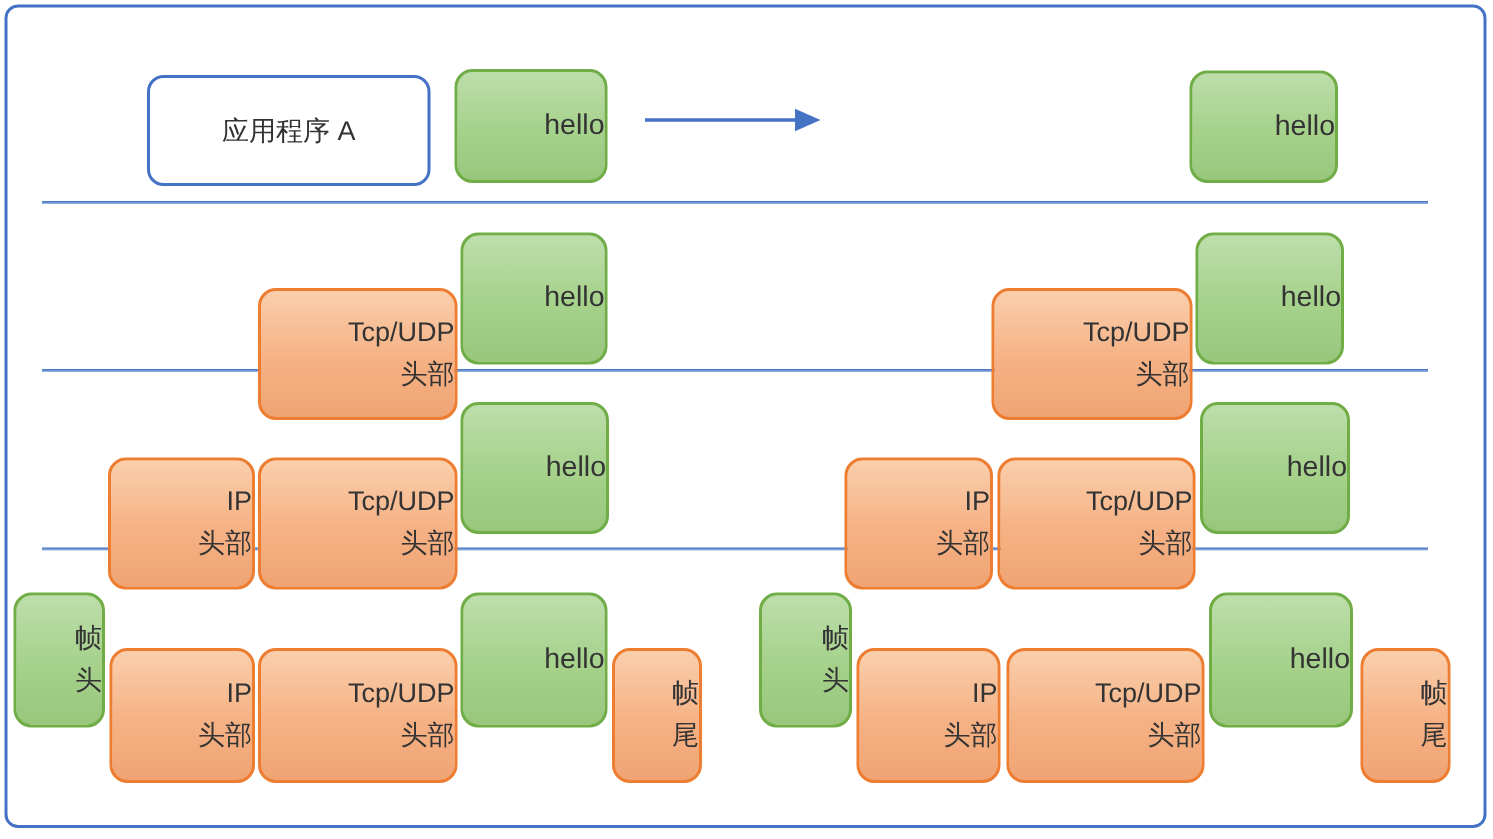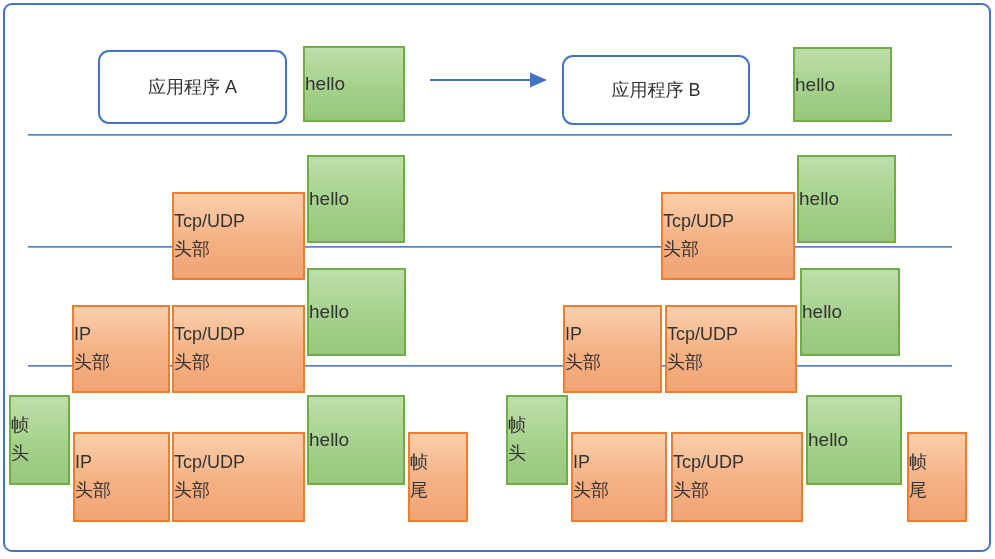--- a/index.html
+++ b/index.html
@@ -24,26 +24,27 @@
   .sep {
     position:absolute;
     height:2px;
     background:linear-gradient(180deg,#3f6ebd,#9db9e4);
   }
   .box {
     position:absolute;
     box-sizing:border-box;
     display:flex;
     flex-direction:column;
-    align-items:flex-start;
+    align-items:flex-end;
     justify-content:center;
     text-align:center;
     color:#333333;
     font-size:18px;
     line-height:1.55;
+    border-radius:12px;
   }
   .green {
     background:linear-gradient(180deg,#BDDEAA 0%,#A5D18B 55%,#98C77C 100%);
     border:2px solid #70AD47;
   }
   .orange {
     background:linear-gradient(180deg,#FACFAC 0%,#F5B184 55%,#F0A474 100%);
     border:2px solid #ED7D31;
     margin-top:37px;
   }
@@ -80,23 +81,20 @@
 
   <div class="box green hello" style="left:303px; top:46px; width:102px; height:76px;">
     <span>hello</span>
   </div>
 
   <svg class="arrow-svg" style="left:428px; top:69px;" width="122" height="22" aria-hidden="true">
     <line x1="2" y1="11" x2="103" y2="11" stroke="#4472C4" stroke-width="2.2"></line>
     <polygon points="102,3.5 119,11 102,18.5" fill="#4472C4"></polygon>
   </svg>
 
-  <div class="app-node" style="left:562px; top:55px; width:188px; height:70px;">
-    <span>应用程序 B</span>
-  </div>
 
   <div class="box green hello" style="left:793px; top:47px; width:99px; height:75px;">
     <span>hello</span>
   </div>
 
   <div class="box orange" style="left:172px; top:155px; width:133px; height:88px;">
     <span class="ln">Tcp/UDP</span>
     <span class="ln">头部</span>
   </div>
   <div class="box green hello" style="left:307px; top:155px; width:98px; height:88px;">

